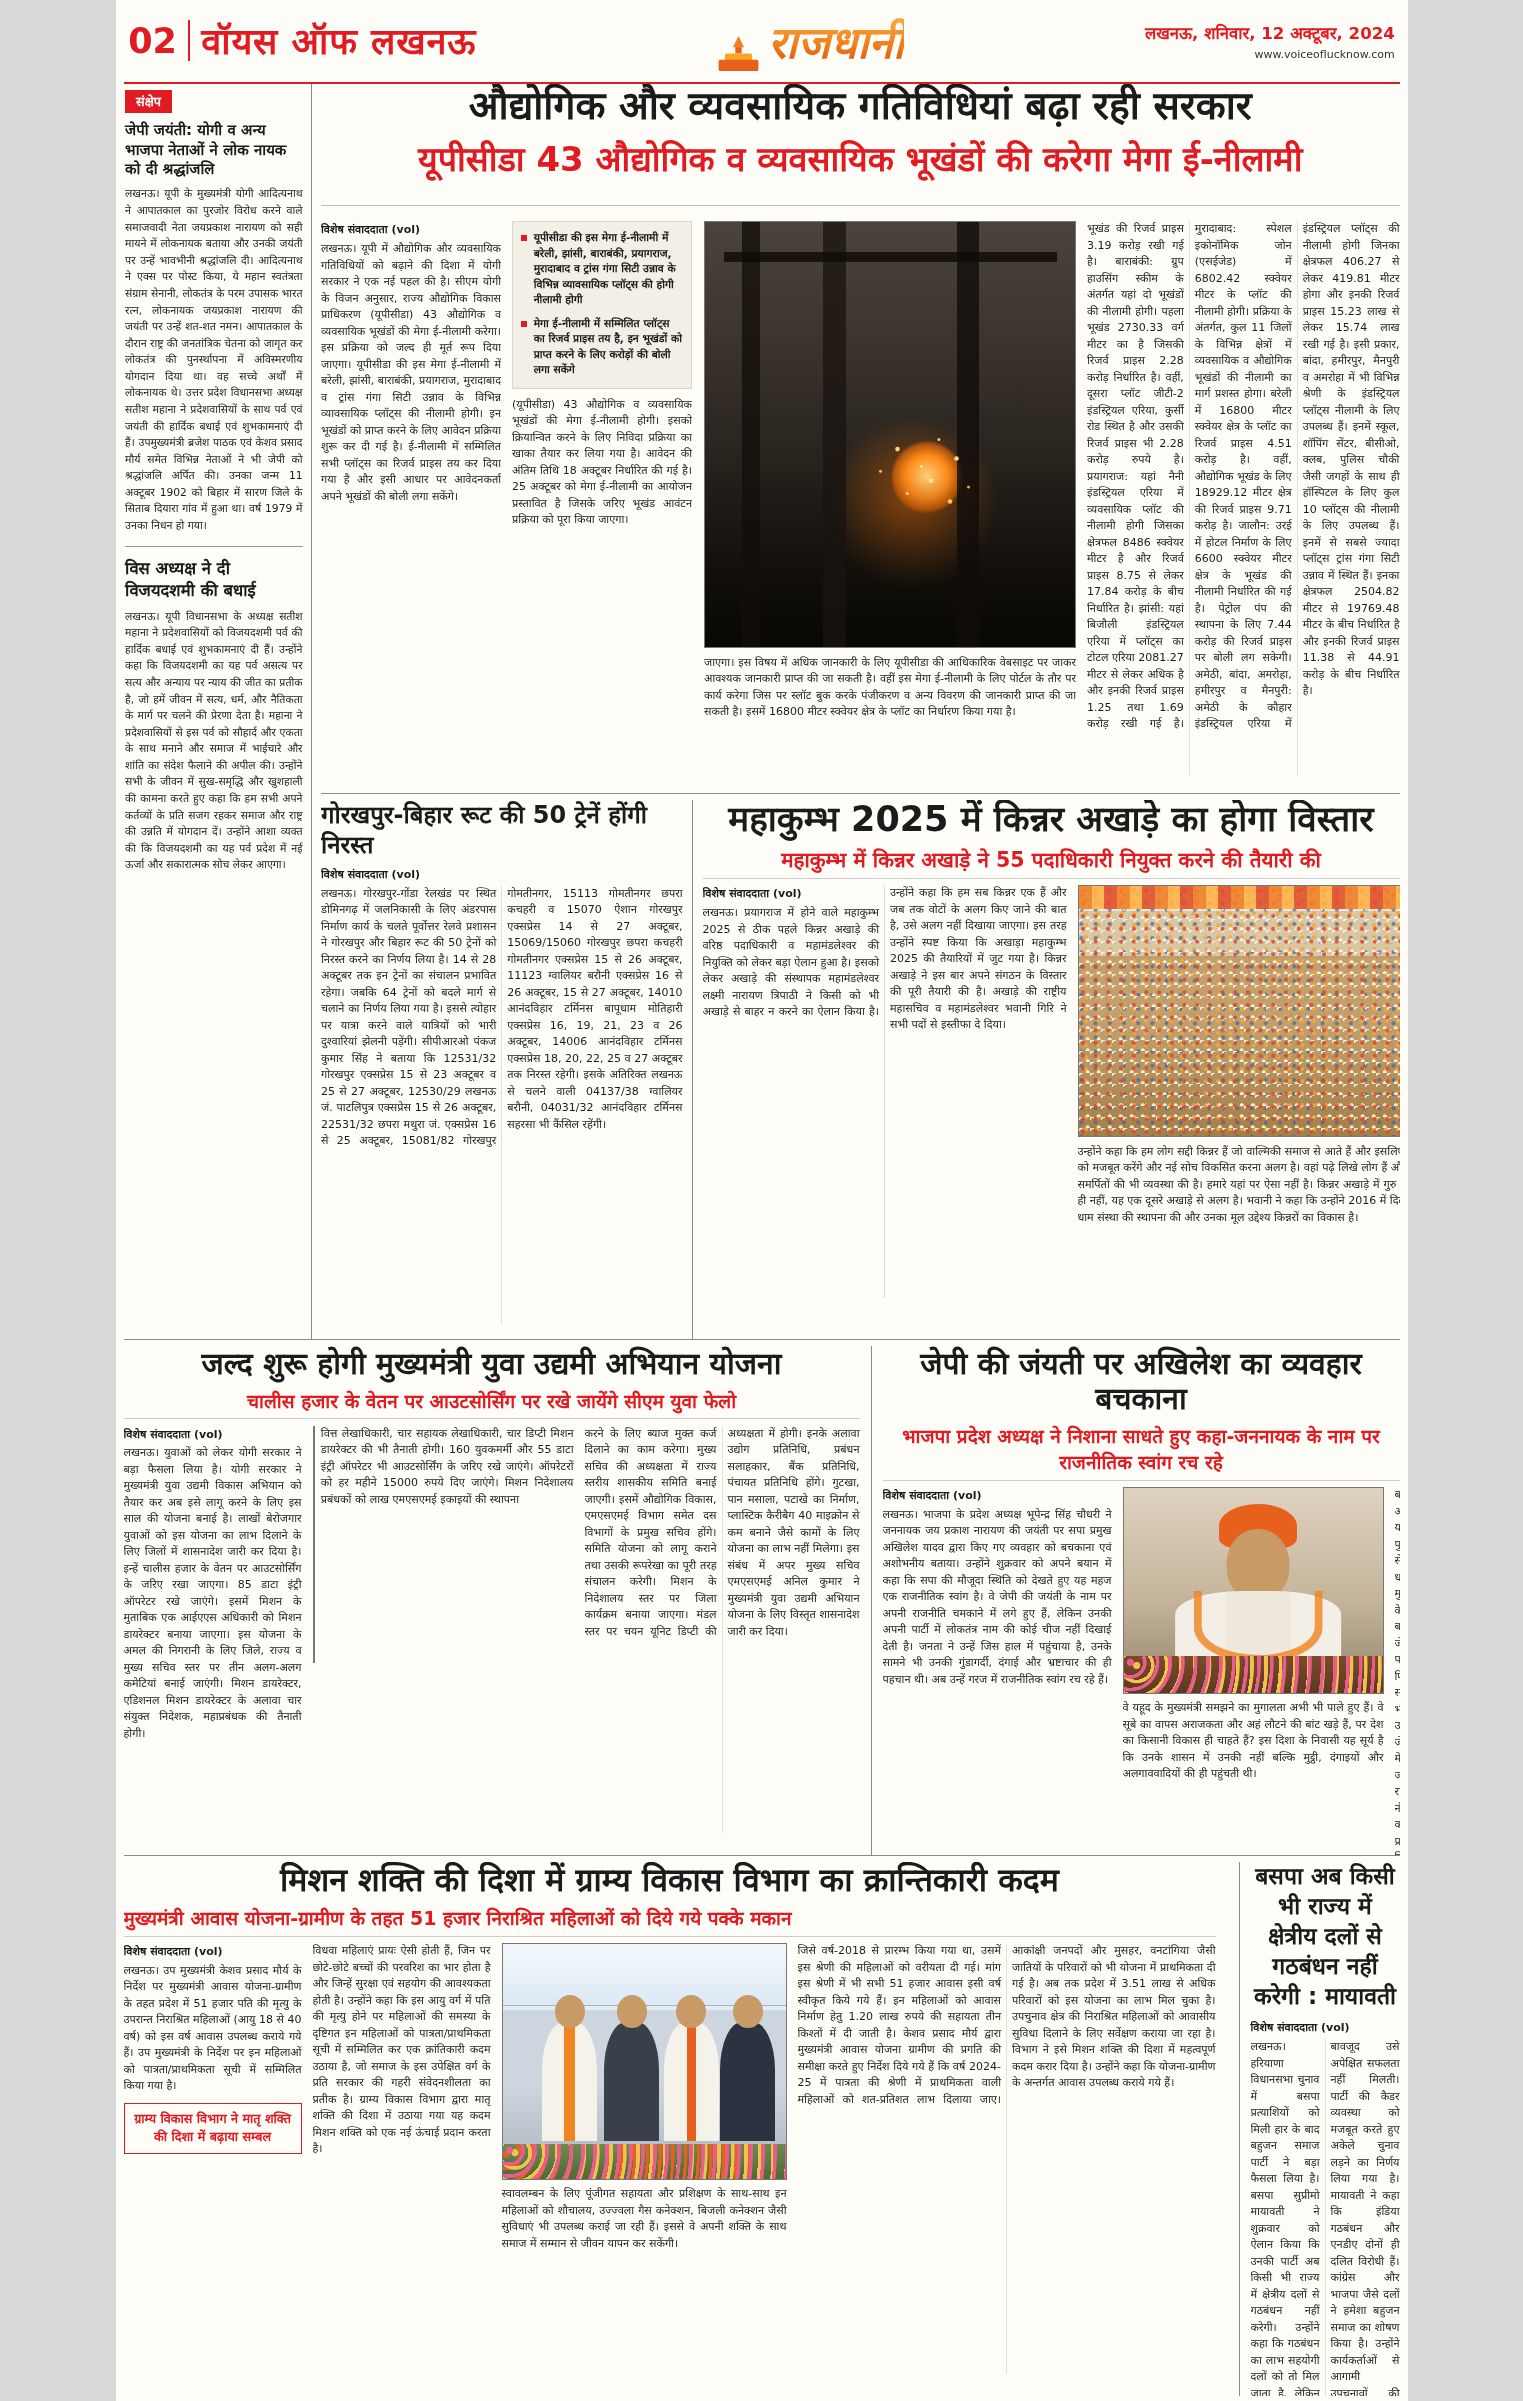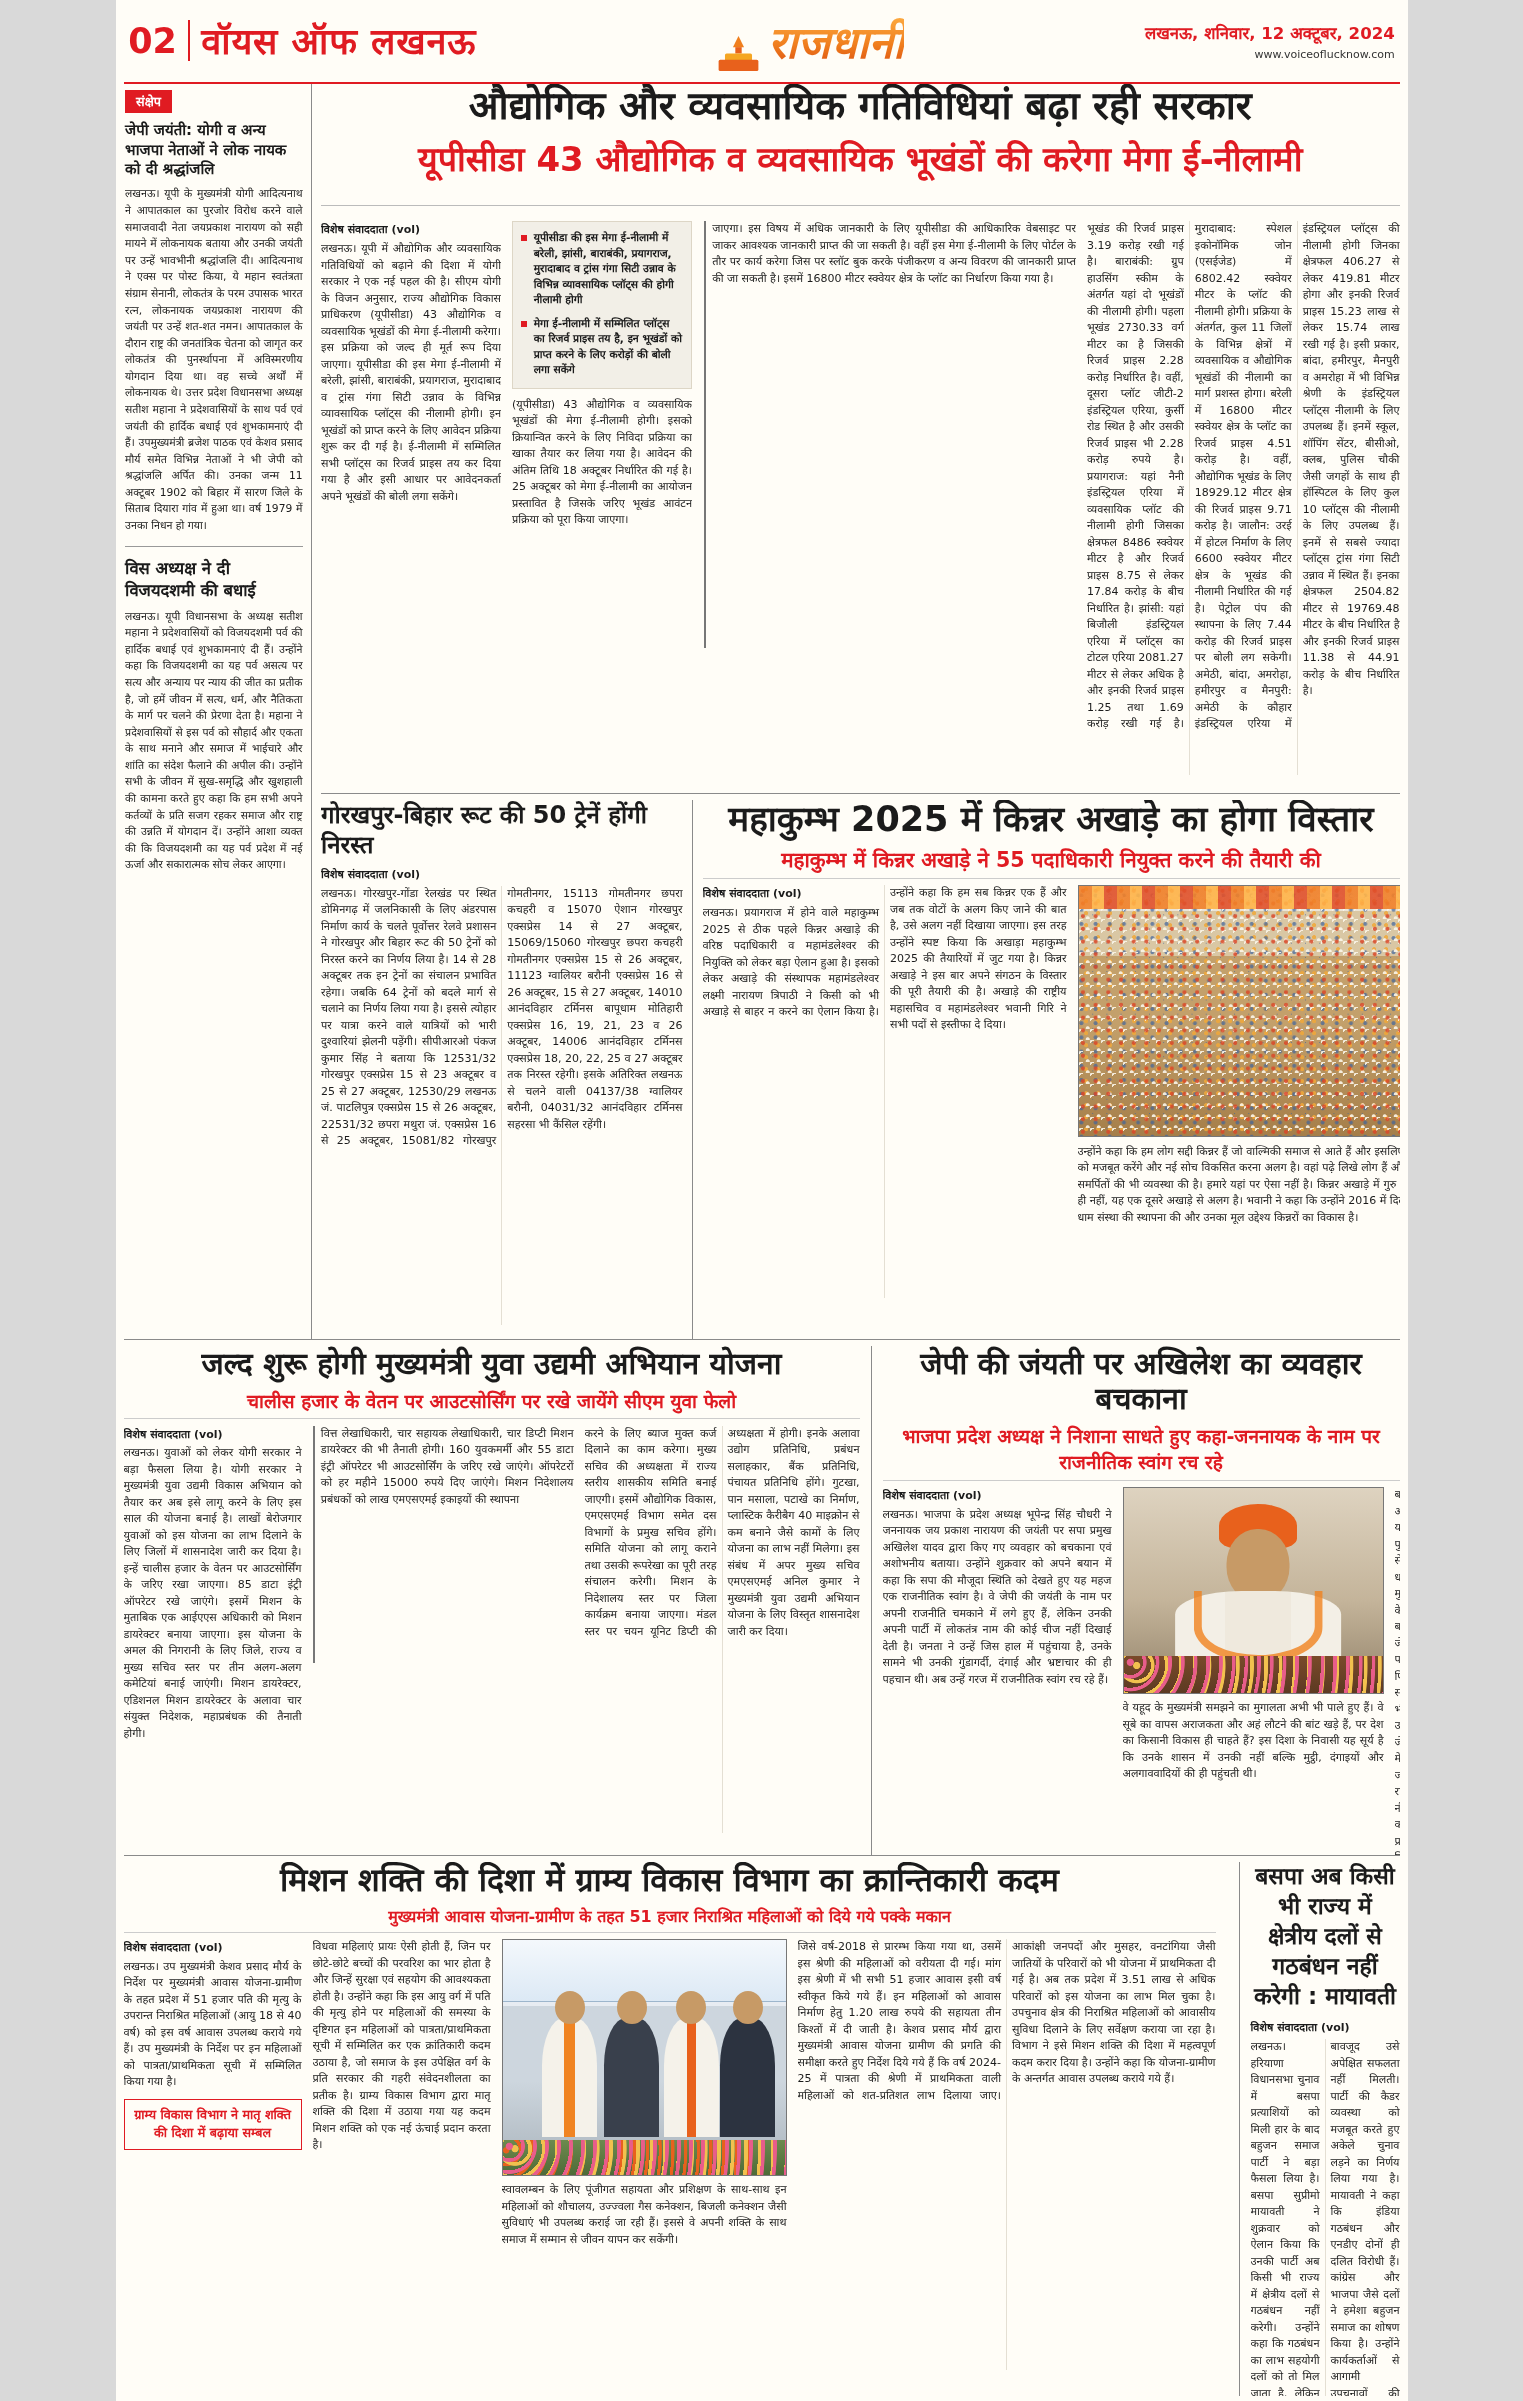--- a/index.html
+++ b/index.html
@@ -42,21 +42,21 @@
   .main-top{flex:1;padding-left:9.5px;display:flex;flex-direction:column;overflow:hidden;}
 
   
   .lead{flex:0 0 709px;overflow:hidden;}
   .lead-h1{font-size:39px;font-weight:800;text-align:center;line-height:1.12;}
   .lead-sub{font-size:34px;font-weight:bold;color:var(--accent);text-align:center;
             margin:8px 0 15px;padding-bottom:24px;border-bottom:0.8px solid #bbb;}
   .lead-article{display:flex;gap:11px;height:554px;margin-top:3.2px;overflow:hidden;}
   .leadL{flex:0 0 372px;display:flex;gap:11px;}
   .ncol{width:180px;overflow:hidden;}
-  .leadM{flex:0 0 372px;display:flex;flex-direction:row;gap:6.3px;overflow:hidden;}
+  .leadM{flex:0 0 372px;display:flex;flex-direction:column;gap:6.3px;overflow:hidden;}
   .leadM .colpair{display:flex;gap:11px;flex:1;overflow:hidden;}
   .leadR{flex:1;column-count:3;column-gap:11px;column-rule:0.8px solid #e4dfd3;overflow:hidden;}
   .bullet-box{background:#f2efe7;border:0.8px solid #ddd6c6;padding:8px 8px 1.6px;margin-bottom:8px;}
   .bullet-box li{list-style:none;position:relative;padding-left:12.7px;font-size:10.7px;line-height:1.45;
                  font-weight:bold;margin-bottom:8px;}
   .bullet-box li::before{content:"";position:absolute;left:0;top:4.7px;width:6.3px;height:6.3px;background:var(--accent);}
 
   
   .ph-industrial{height:427px;
     background:
@@ -135,21 +135,21 @@
   .spk-flowers{position:absolute;bottom:0;left:0;right:0;height:18%;
     background:
       repeating-radial-gradient(circle at 6.3px 6.3px, #e85d8a 0 3.2px, transparent 4px 12.7px),
       repeating-radial-gradient(circle at 12.7px 9.5px, #f2c14e 0 3.2px, transparent 4px 14.2px),
       linear-gradient(180deg,#7a4a2a,#5c3a22);}
 
   
   .row4{flex:1;border-top:0.8px solid #8a8a8a;display:flex;padding-top:6.3px;overflow:hidden;}
   .shakti{flex:0 0 1116px;border-right:0.8px solid #8a8a8a;padding-right:23px;overflow:hidden;}
   .shakti-h{font-size:32px;font-weight:800;text-align:center;line-height:1.15;}
-  .shakti-sub{font-size:16px;font-weight:bold;color:var(--accent);text-align:center;
+  .shakti-sub{font-size:19px;font-weight:bold;color:var(--accent);text-align:left;
               margin:6.3px 0;padding-bottom:4.7px;border-bottom:0.8px solid #ccc;}
   .shakti-flex{display:flex;gap:11px;height:431px;overflow:hidden;}
   .shaktiA,.shaktiB{flex:0 0 178px;overflow:hidden;}
   .shaktiM{flex:0 0 285px;display:flex;flex-direction:column;gap:6.3px;overflow:hidden;}
   .shaktiM .colpair{display:flex;gap:11px;flex:1;overflow:hidden;}
   .shaktiR{flex:1;column-count:2;column-gap:11px;column-rule:0.8px solid #e4dfd3;overflow:hidden;}
   .inset{border:1.6px solid var(--accent);color:var(--accent);font-weight:800;font-size:12.7px;
          line-height:1.45;text-align:center;padding:6.3px;margin:8px 0;}
   .ph-stage{height:237px;background:linear-gradient(180deg,#e7ecf2 0 28%,#cdd6de 28% 60%,#a9b3bb 100%);}
   .ph-stage::before{content:"";position:absolute;top:0;left:0;right:0;height:26%;

